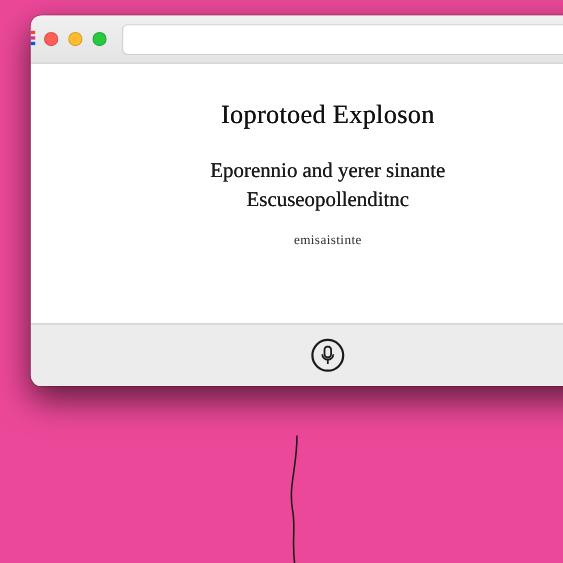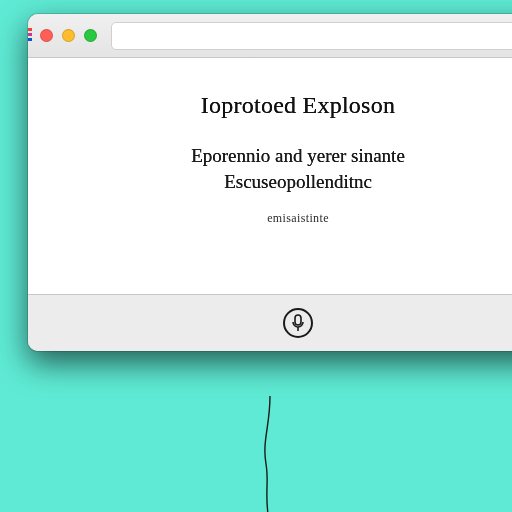--- a/index.html
+++ b/index.html
@@ -8,21 +8,21 @@
     width: 512px;
     height: 512px;
     background: #000;
     overflow: hidden;
     font-family: Georgia, "Times New Roman", serif;
   }
 
   .stage {
     position: absolute;
     inset: 0;
-    background: #5eead4;
+    background: #ec4899;
   }
 
   
   .window {
     position: absolute;
     left: 28px;
     top: 14px;
     width: 540px;          
     border-radius: 10px;
     background: #ececec;

